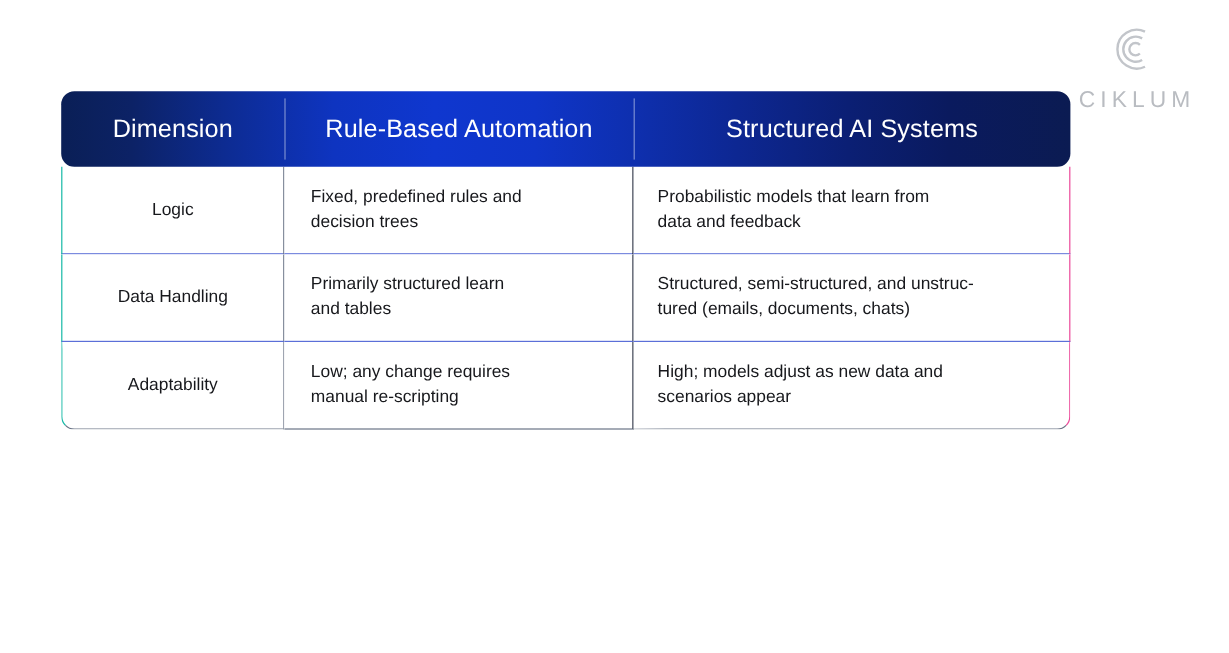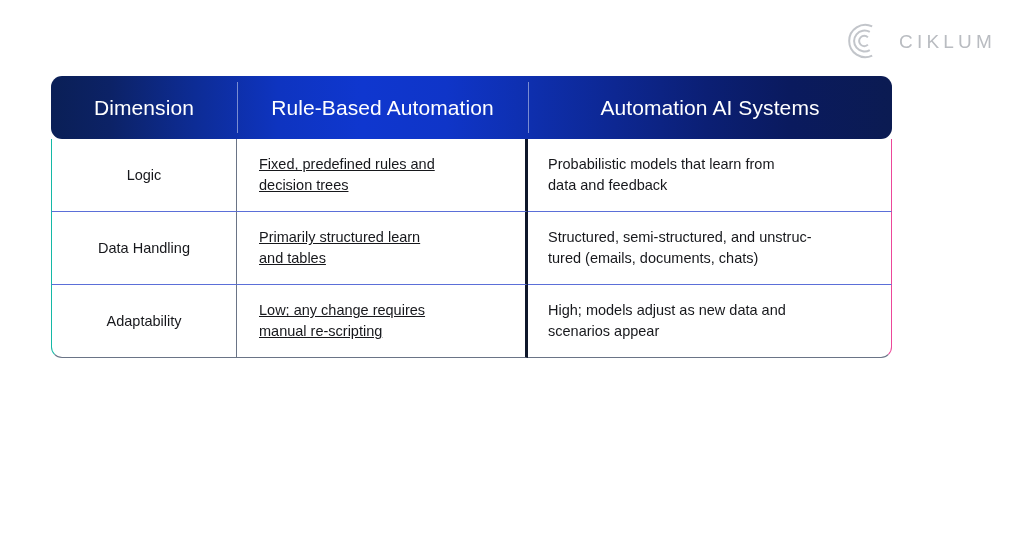--- a/index.html
+++ b/index.html
@@ -21,20 +21,21 @@
   }
 
   
   .brand {
     position: absolute;
     top: 22px;
     right: 28px;
     display: flex;
     align-items: center;
     gap: 14px;
+    flex-direction: column;
   }
   .brand-mark {
     width: 38px;
     height: 38px;
     display: block;
   }
   .brand-name {
     font-size: 19px;
     letter-spacing: 4.2px;
     color: #b9bcc1;
@@ -124,23 +125,22 @@
   tbody tr td:first-child {
     border-left: 1px solid #14b8a6;
     text-align: center;
     padding-left: 12px;
     padding-right: 12px;
   }
   tbody td.col-dim {
     border-right: 1px solid #6a7486;
   }
   tbody td.col-rule {
-    border-right: 3px solid #0f172a;
+    border-right: 1px solid #0f172a;
     padding-left: 22px;
-    text-decoration: underline;
   }
   tbody td.col-ai {
     border-right: 1px solid #ec4899;
     padding-left: 20px;
     padding-right: 14px;
   }
   tbody tr:last-child td {
     border-bottom: 1.5px solid #6a7486;
   }
   tbody tr:last-child td:first-child {
@@ -185,21 +185,21 @@
           <th>
             <span class="head-bg"></span>
             <span class="head-sep s1"></span>
             <span class="head-sep s2"></span>
             <span class="th-label">Dimension</span>
           </th>
           <th>
             <span class="th-label">Rule-Based Automation</span>
           </th>
           <th>
-            <span class="th-label">Automation AI Systems</span>
+            <span class="th-label">Structured AI Systems</span>
           </th>
         </tr>
       </thead>
       <tbody>
         <tr>
           <td class="col-dim">
               <span class="cell-text">Logic</span>
             </td>
           <td class="col-rule">
               <span class="cell-text">Fixed, predefined rules and

